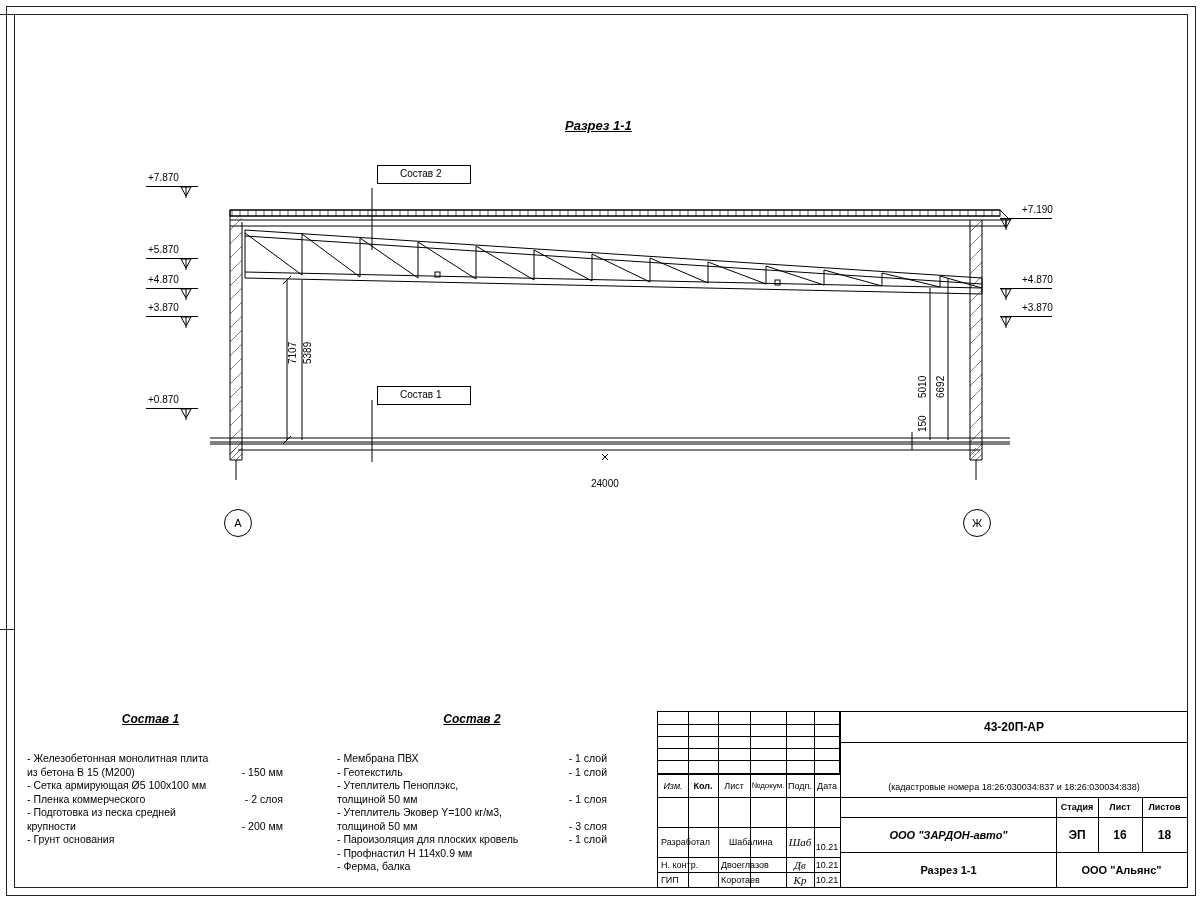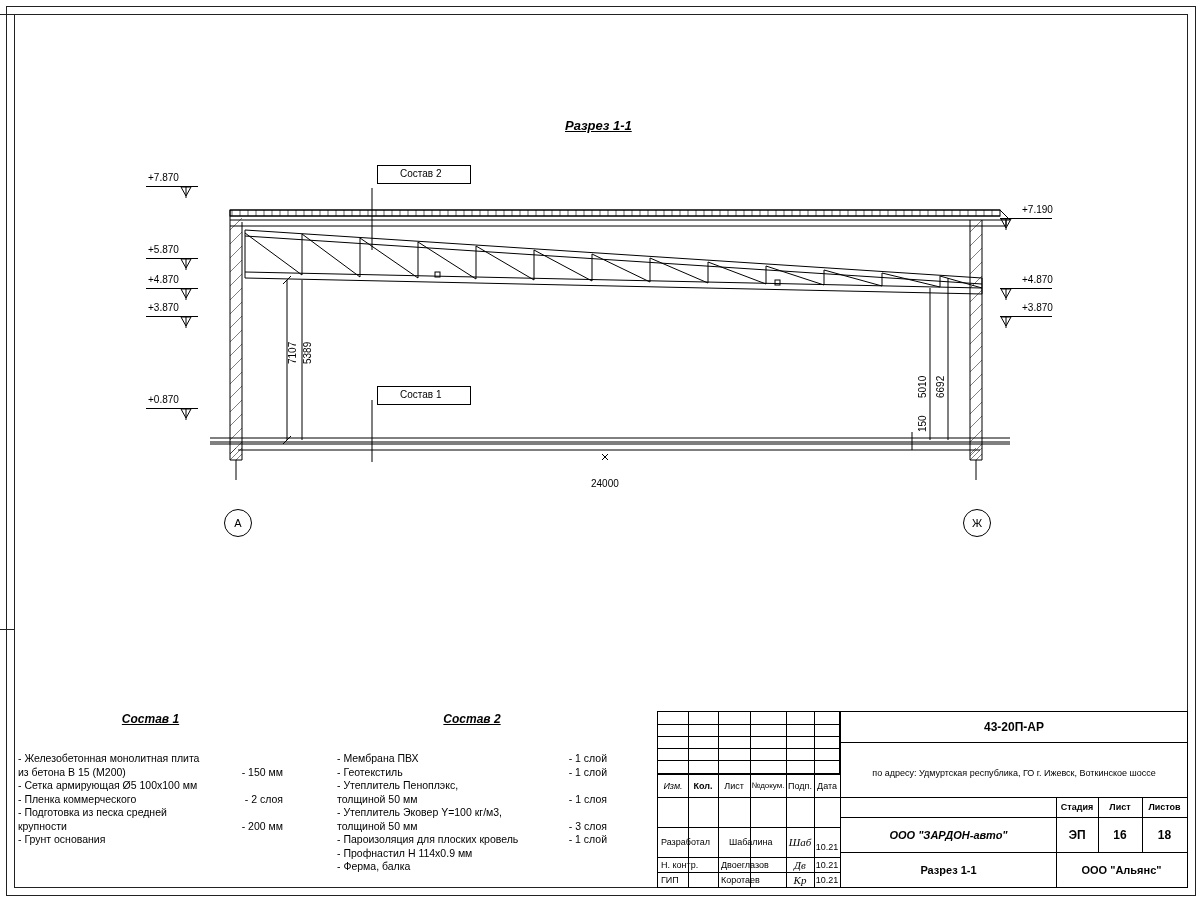--- a/index.html
+++ b/index.html
@@ -374,21 +374,21 @@
     <div class="ln hline" style="left:1000px;top:316px;width:52px;"></div>
     <svg class="abs" style="left:1000px;top:316px;" width="12" height="12">
         <path d="M1 1 L11 1 L6 10 Z" fill="none" stroke="#000"></path>
         <line x1="6" y1="1" x2="6" y2="12" stroke="#000"></line>
       </svg>
     <div class="lbl" style="left:1022px;top:302px;">+3.870</div>
   </div>
 
   <div class="abs" style="left:18px;top:712px;width:265px;">
     <div class="comp-title" style="text-align:center;">Состав 1</div>
-    <div class="comp-list" style="margin-top:26px;position:relative;">
+    <div class="comp-list" style="margin-top:26px;position:relative;margin-left:9px;">
       <div class="comp-row">
         <span>- Железобетонная  монолитная плита</span>
         <span class="comp-val"></span>
       </div>
       <div class="comp-row">
         <span>  из бетона В 15 (М200)</span>
         <span class="comp-val">- 150 мм</span>
       </div>
       <div class="comp-row">
         <span>- Сетка армирующая Ø5 100х100 мм</span>
@@ -504,21 +504,21 @@
     <div class="abs" style="left:183px;top:105px;width:346px;height:1px;background:#000;"></div>
     <div class="abs" style="left:183px;top:140px;width:346px;height:1px;background:#000;"></div>
     <div class="abs" style="left:398px;top:85px;width:1px;height:90px;background:#000;"></div>
     <div class="abs" style="left:440px;top:85px;width:1px;height:20px;background:#000;"></div>
     <div class="abs" style="left:484px;top:85px;width:1px;height:20px;background:#000;"></div>
     <div class="abs" style="left:440px;top:105px;width:1px;height:35px;background:#000;"></div>
     <div class="abs" style="left:484px;top:105px;width:1px;height:35px;background:#000;"></div>
 
     <div class="cell code" style="left:183px;top:0;width:346px;height:30px;">43-20П-АР</div>
 
-    <div class="cell" style="left:183px;top:54px;width:346px;height:14px;">по адресу: Удмуртская республика, ГО г. Ижевск, Воткинское шоссе</div>
+    <div class="cell" style="left:183px;top:68px;width:346px;height:14px;">(кадастровые номера 18:26:030034:837 и 18:26:030034:838)</div>
 
     <div class="cell cname" style="left:183px;top:105px;width:215px;height:35px;">ООО "ЗАРДОН-авто"</div>
     <div class="cell cname2" style="left:183px;top:140px;width:215px;height:35px;">Разрез 1-1</div>
 
     <div class="cell" style="left:398px;top:85px;width:42px;height:20px;font-weight:bold;">Стадия</div>
     <div class="cell" style="left:440px;top:85px;width:44px;height:20px;font-weight:bold;">Лист</div>
     <div class="cell" style="left:484px;top:85px;width:45px;height:20px;font-weight:bold;">Листов</div>
 
     <div class="cell" style="left:398px;top:105px;width:42px;height:35px;font-weight:bold;font-size:12px;">ЭП</div>
     <div class="cell" style="left:440px;top:105px;width:44px;height:35px;font-weight:bold;font-size:12px;">16</div>

